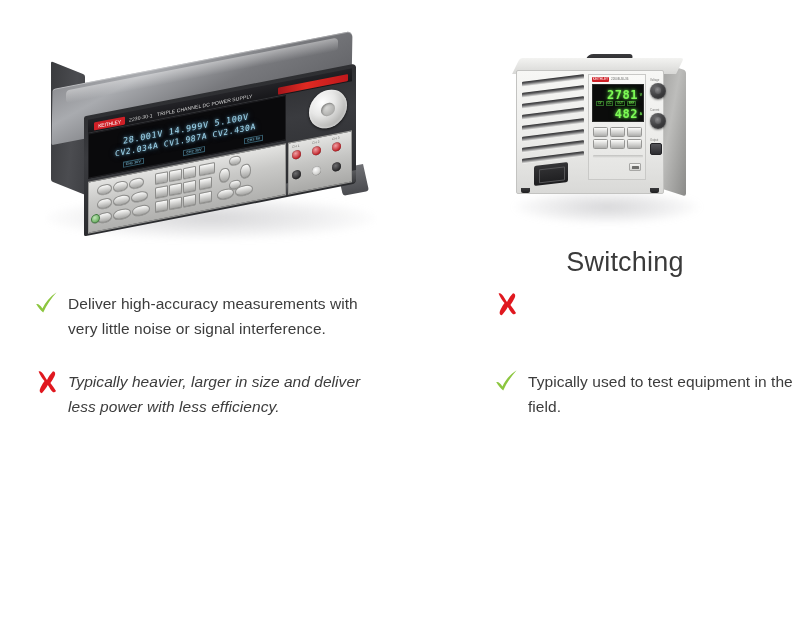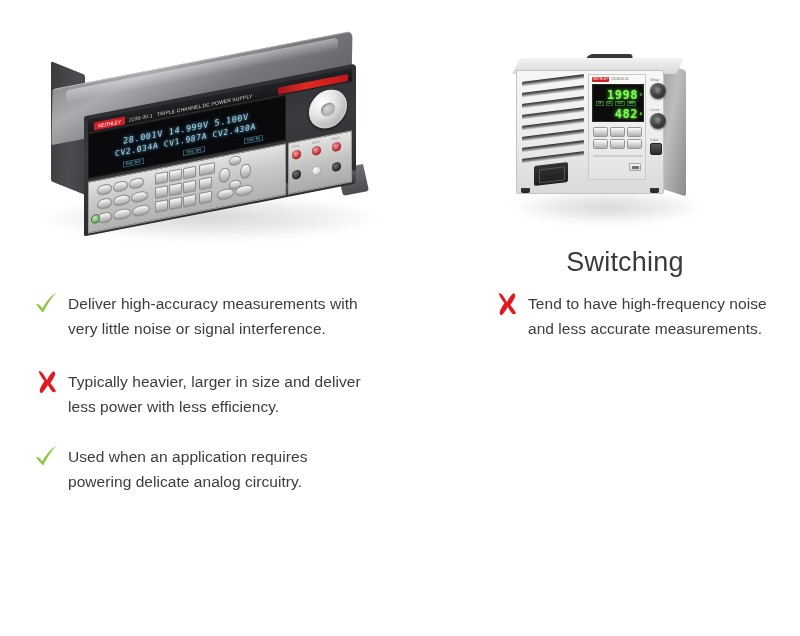--- a/index.html
+++ b/index.html
@@ -69,21 +69,21 @@
   .bullet .btext {
     flex: 1 1 auto;
     font-size: 15.5px;
     line-height: 24.5px;
     color: #3c3c3c;
     letter-spacing: 0.05px;
   }
 
   
   .bullets-left  .bullet:nth-child(1) { margin-bottom: 29px; }
-  .bullets-left  .bullet:nth-child(2) { margin-bottom: 26px; }
+  .bullets-left  .bullet:nth-child(2) { margin-bottom: 26px; font-style: italic; }
 
   
   .device { position: absolute; }
 
   .shadow-soft {
     position: absolute;
     border-radius: 50%;
     background: radial-gradient(ellipse at 50% 50%,
                 rgba(150,150,155,0.38) 0%,
                 rgba(170,170,175,0.20) 45%,
@@ -533,28 +533,20 @@
 
       <div class="bullet">
         <span class="mark">
           <svg viewBox="0 0 26 26" aria-hidden="true">
             <path d="M4.6 2.4 C6.4 1.6 8.3 3.4 10.6 7.2 C11.6 8.9 12.4 10.2 13.0 11.1 C14.4 8.0 16.4 5.0 19.0 2.2 C21.2 2.6 21.8 4.4 20.6 7.0 C19.3 9.6 17.9 11.9 16.4 13.9 C18.5 16.4 20.4 19.1 22.0 22.0 C20.4 24.2 18.5 23.6 16.4 20.2 C15.4 18.6 14.5 17.2 13.8 16.1 C12.2 19.2 10.2 21.9 7.8 24.2 C5.4 23.6 5.0 21.6 6.6 18.4 C8.0 15.8 9.3 13.7 10.5 12.0 C8.2 9.2 6.2 6.1 4.6 2.4 Z" fill="#e0181f"></path>
           </svg>
         </span>
         <span class="btext">Typically heavier, larger in size and deliver less power with less efficiency.</span>
       </div>
 
-      <div class="bullet">
-        <span class="mark">
-          <svg viewBox="0 0 26 26" aria-hidden="true">
-            <path d="M2.2 13.1 C4.0 12.3 6.2 13.9 8.4 17.4 C11.4 11.2 16.0 5.6 22.6 1.2 C17.4 7.0 12.6 13.9 9.2 21.6 C6.6 19.6 4.2 16.6 2.2 13.1 Z" fill="#8cc63f"></path>
-          </svg>
-        </span>
-        <span class="btext">Used when an application requires powering delicate analog circuitry.</span>
-      </div>
 
     </div>
   </div>
 
   <div class="col col-right">
 
     <div class="device" id="switch-device" style="left:80px;">
       <div class="shadow-soft sd-shadow"></div>
 
       <div class="sd-right"></div>
@@ -577,21 +569,21 @@
           <i style="top:77px;"></i>
       </div>
 
       <div class="sd-inlet"></div>
 
       <div class="sd-plate">
         <div class="sd-brand">KEITHLEY</div>
         <div class="sd-model">2260B-30-36</div>
 
         <div class="sd-screen">
-          <div class="big v1">1998</div>
+          <div class="big v1">2781</div>
           <div class="unit u1">V</div>
           <div class="annun">
             <span>CV</span>
             <span>CC</span>
             <span>OUT</span>
             <span>ERR</span>
           </div>
           <div class="big v2">482</div>
           <div class="unit u2">A</div>
         </div>
@@ -622,21 +614,28 @@
     <div class="col-title title-switching">Switching</div>
 
     <div class="bullets" style="left:74px; top:292px; width:300px;">
 
       <div class="bullet" style="margin-bottom:52px;">
         <span class="mark">
           <svg viewBox="0 0 26 26" aria-hidden="true">
             <path d="M4.6 2.4 C6.4 1.6 8.3 3.4 10.6 7.2 C11.6 8.9 12.4 10.2 13.0 11.1 C14.4 8.0 16.4 5.0 19.0 2.2 C21.2 2.6 21.8 4.4 20.6 7.0 C19.3 9.6 17.9 11.9 16.4 13.9 C18.5 16.4 20.4 19.1 22.0 22.0 C20.4 24.2 18.5 23.6 16.4 20.2 C15.4 18.6 14.5 17.2 13.8 16.1 C12.2 19.2 10.2 21.9 7.8 24.2 C5.4 23.6 5.0 21.6 6.6 18.4 C8.0 15.8 9.3 13.7 10.5 12.0 C8.2 9.2 6.2 6.1 4.6 2.4 Z" fill="#e0181f"></path>
           </svg>
         </span>
-        <span class="btext">Tend to have high-frequency noise and less accurate measurements.</span>
-      </div>
-
-
+      </div>
+
+
+      <div class="bullet">
+        <span class="mark">
+          <svg viewBox="0 0 26 26" aria-hidden="true">
+            <path d="M2.2 13.1 C4.0 12.3 6.2 13.9 8.4 17.4 C11.4 11.2 16.0 5.6 22.6 1.2 C17.4 7.0 12.6 13.9 9.2 21.6 C6.6 19.6 4.2 16.6 2.2 13.1 Z" fill="#8cc63f"></path>
+          </svg>
+        </span>
+        <span class="btext">Typically used to test equipment in the field.</span>
+      </div>
 
     </div>
   </div>
 
 </div>
 
 </body></html>

